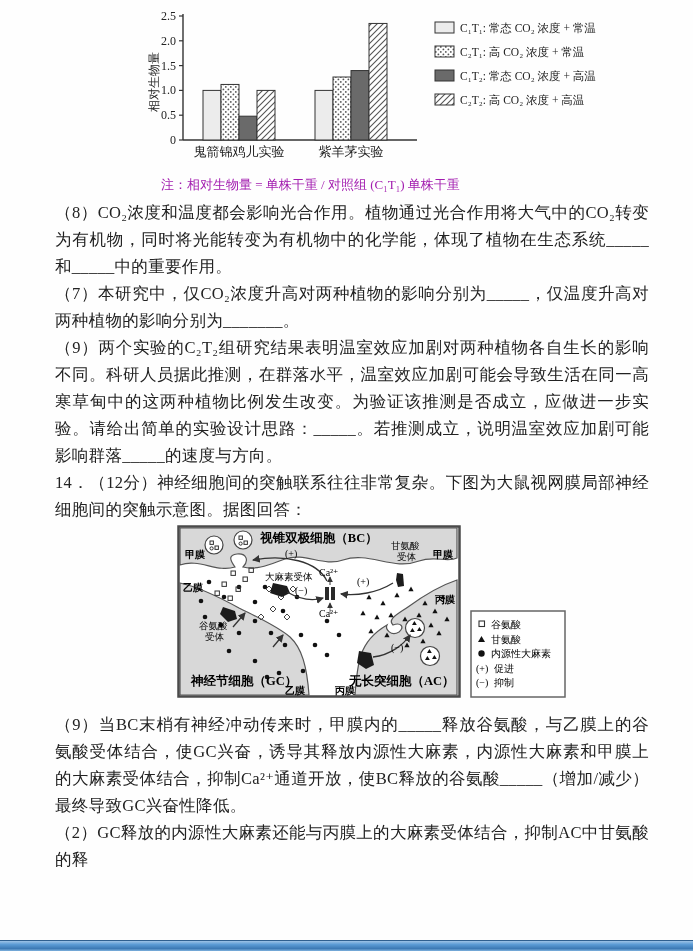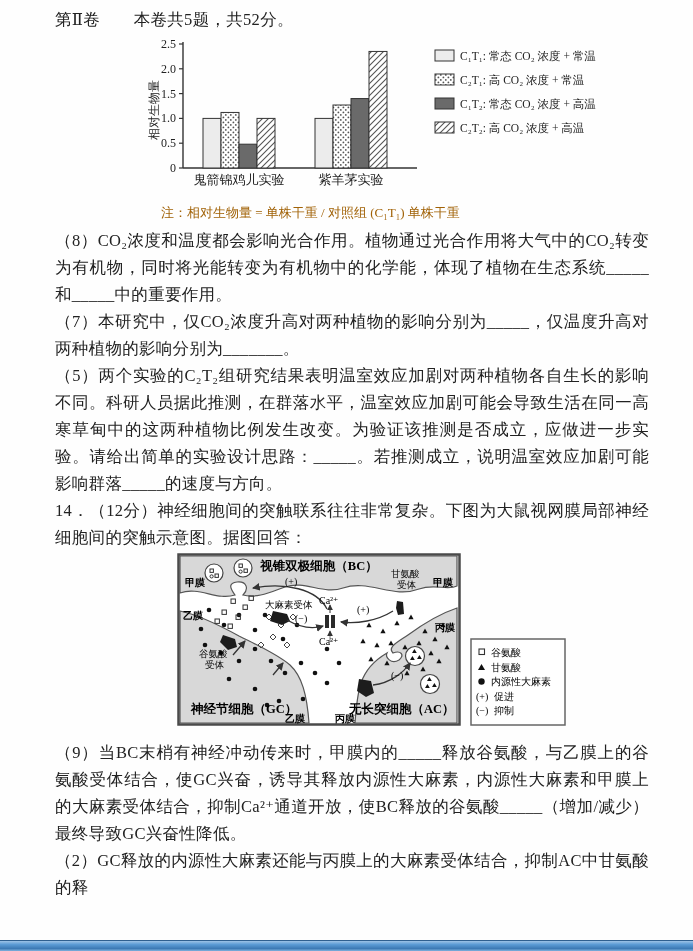--- a/index.html
+++ b/index.html
@@ -16,37 +16,36 @@
   .doc-text{
     margin:0;
     font-size:16.5px;
     line-height:27px;
     text-align:justify;
     letter-spacing:0.3px;
   }
   .header-line{font-size:16.5px;line-height:28px;}
   .chart-block{margin:2px 0 4px 92px;}
   .chart-note{
-    font-size:13px;line-height:20px;margin:0 0 2px 14px;color:#a16207;
+    font-size:13px;line-height:20px;margin:0 0 2px 14px;color:#a21caf;
   }
   .diagram-block{margin:2px 0 6px 122px;}
   svg text{font-family:"Liberation Serif","DejaVu Serif",serif;}
   .window-bottom-bar{
     position:absolute;left:0;bottom:0;width:693px;height:10px;
     background:linear-gradient(to bottom,#9dc3e6 0%,#5b9bd5 35%,#3d7ab5 75%,#7fb2de 100%);
     border-top:1px solid #2f5f8f;
   }
 </style>
 </head>
 <body>
 
 <div class="page">
   <div class="doc-body">
 
-    <div class="doc-text header-line">第Ⅱ卷　　本卷共5题，共52分。</div>
 
 
     <div class="chart-block">
       <svg id="chart-svg" width="500" height="163" viewBox="0 0 500 163">
         <defs>
           <pattern id="pat-dots" width="5" height="5" patternUnits="userSpaceOnUse">
             <rect width="5" height="5" fill="#ffffff"></rect>
             <circle cx="1.4" cy="1.4" r="0.9" fill="#555"></circle>
             <circle cx="3.8" cy="3.9" r="0.9" fill="#555"></circle>
           </pattern>
@@ -89,21 +88,21 @@
             <text x="313" y="71.5" font-size="11.5" text-anchor="start" fill="#222222">C₁T₂: 常态 CO₂ 浓度 + 高温</text>
             <rect x="288" y="86" width="19" height="11" fill="url(#pat-hatch)" stroke="#333333" stroke-width="1"></rect>
             <text x="313" y="95.5" font-size="11.5" text-anchor="start" fill="#222222">C₂T₂: 高 CO₂ 浓度 + 高温</text>
           </g>
       </svg>
       <div class="chart-note">注：相对生物量 = 单株干重 / 对照组 (C₁T₁) 单株干重</div>
     </div>
 
     <p class="doc-text">（8）CO₂浓度和温度都会影响光合作用。植物通过光合作用将大气中的CO₂转变为有机物，同时将光能转变为有机物中的化学能，体现了植物在生态系统_____和_____中的重要作用。</p>
     <p class="doc-text">（7）本研究中，仅CO₂浓度升高对两种植物的影响分别为_____，仅温度升高对两种植物的影响分别为_______。</p>
-    <p class="doc-text">（5）两个实验的C₂T₂组研究结果表明温室效应加剧对两种植物各自生长的影响不同。科研人员据此推测，在群落水平，温室效应加剧可能会导致生活在同一高寒草甸中的这两种植物比例发生改变。为验证该推测是否成立，应做进一步实验。请给出简单的实验设计思路：_____。若推测成立，说明温室效应加剧可能影响群落_____的速度与方向。</p>
+    <p class="doc-text">（9）两个实验的C₂T₂组研究结果表明温室效应加剧对两种植物各自生长的影响不同。科研人员据此推测，在群落水平，温室效应加剧可能会导致生活在同一高寒草甸中的这两种植物比例发生改变。为验证该推测是否成立，应做进一步实验。请给出简单的实验设计思路：_____。若推测成立，说明温室效应加剧可能影响群落_____的速度与方向。</p>
 
     <p class="doc-text">14．（12分）神经细胞间的突触联系往往非常复杂。下图为大鼠视网膜局部神经细胞间的突触示意图。据图回答：</p>
 
     <div class="diagram-block">
       <svg width="390" height="176" viewBox="0 0 390 176">
         <defs>
           <marker id="arr" markerWidth="7" markerHeight="7" refX="5.2" refY="3" orient="auto">
             <path d="M0,0 L6,3 L0,6 Z" fill="#333"></path>
           </marker>
         </defs>

